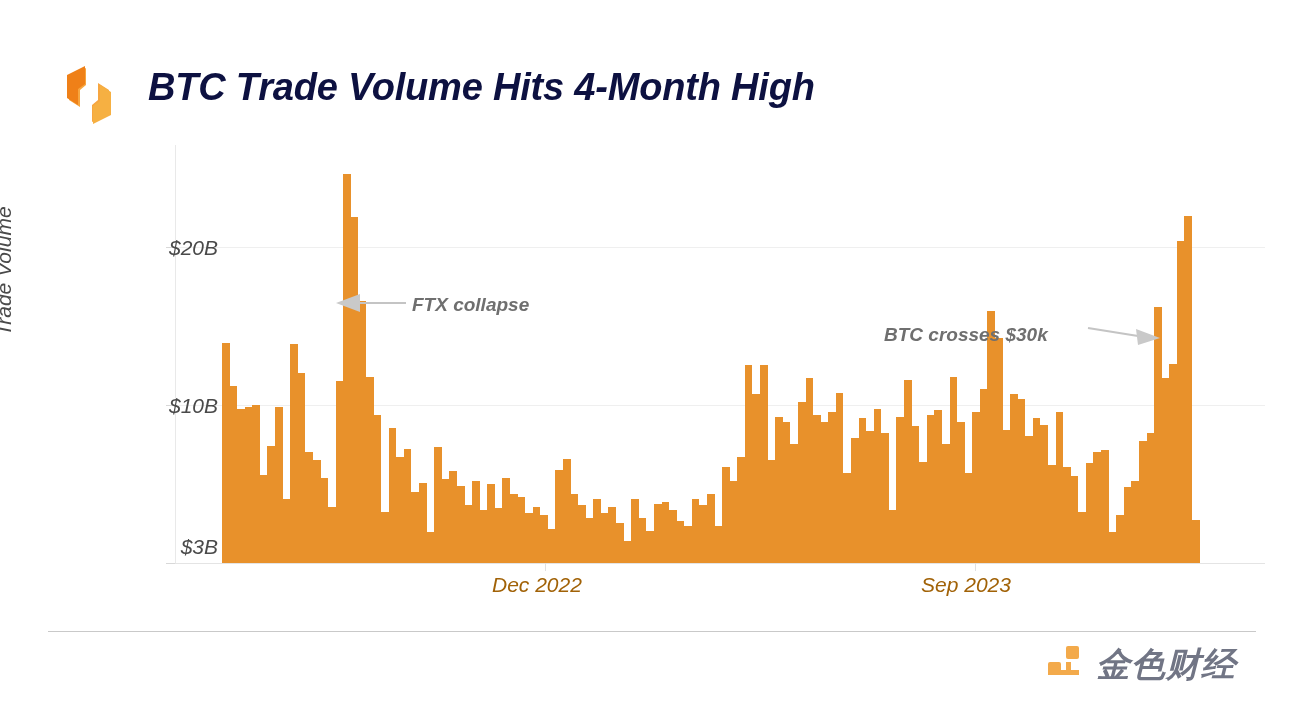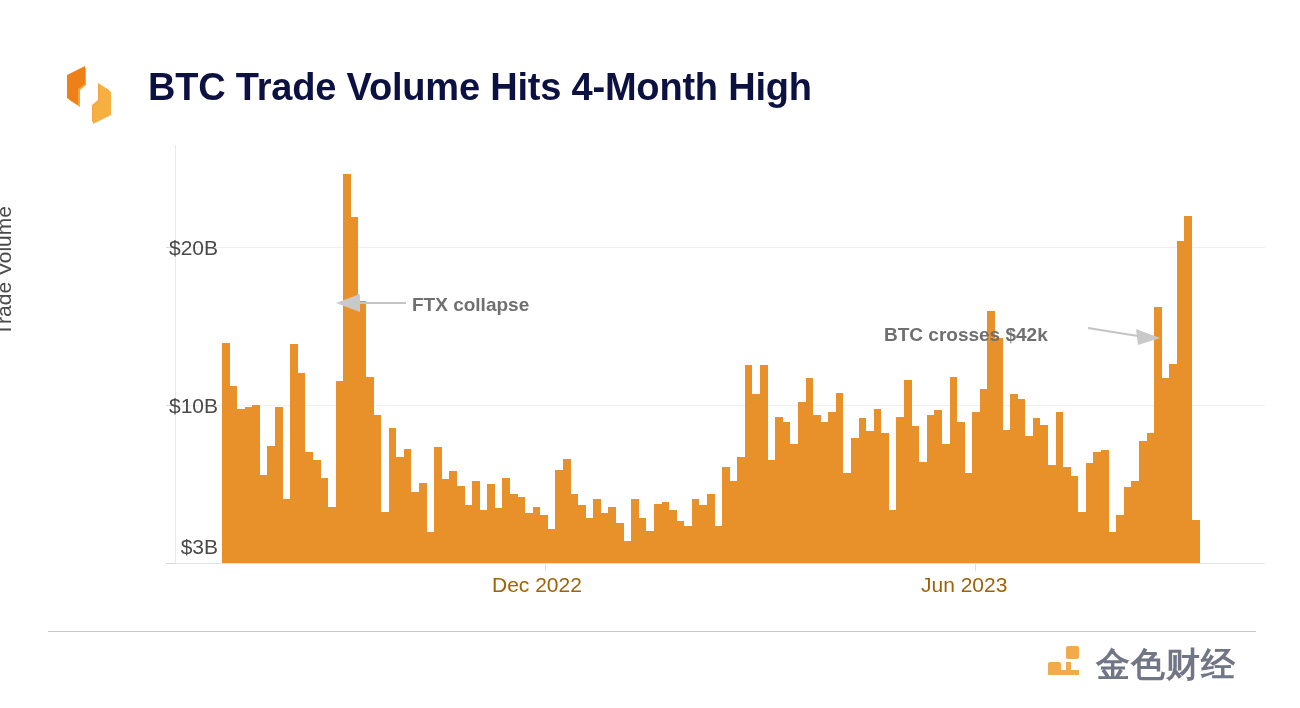--- a/index.html
+++ b/index.html
@@ -3,21 +3,21 @@
 <meta charset="utf-8">
 <style>
   html,body{margin:0;padding:0;}
   body{
     width:1300px;height:708px;
     background:#ffffff;
     font-family:"Liberation Sans", sans-serif;
     overflow:hidden;
     position:relative;
   }
-  #root{position:relative;width:1300px;height:704px;}
+  #root{position:relative;width:1300px;height:704px;font-style:italic;}
 
   
   .header{position:absolute;left:0;top:0;width:1300px;height:150px;}
   .logo-mark{
     position:absolute;left:54px;top:60px;width:70px;height:70px;
   }
   .page-title{
     position:absolute;left:148px;top:66px;
     font-size:38px;font-weight:bold;
     color:#0d1141;
@@ -166,21 +166,21 @@
 
     <div class="y-label l20">$20B</div>
     <div class="y-label l10">$10B</div>
     <div class="y-label l0">$3B</div>
 
     <div class="axis-title">Trade Volume</div>
 
     <div class="xt-minor" style="left:545px;"></div>
     <div class="xt-minor" style="left:975px;"></div>
     <div class="x-label" style="left:492px;">Dec 2022</div>
-    <div class="x-label" style="left:921px;">Jun 2023</div>
+    <div class="x-label" style="left:921px;">Sep 2023</div>
 
     <div class="plot">
       <div class="bars" id="bars">
           <div class="bar" style="height: 52.6923%; background: rgb(232, 145, 43);"></div>
           <div class="bar" style="height: 42.3077%; background: rgb(232, 145, 43);"></div>
           <div class="bar" style="height: 36.9231%; background: rgb(232, 145, 43);"></div>
           <div class="bar" style="height: 37.3077%; background: rgb(232, 145, 43);"></div>
           <div class="bar" style="height: 37.6923%; background: rgb(232, 145, 43);"></div>
           <div class="bar" style="height: 21.1538%; background: rgb(232, 145, 43);"></div>
           <div class="bar" style="height: 28.0769%; background: rgb(232, 145, 43);"></div>
@@ -308,21 +308,21 @@
           <div class="bar" style="height: 10.3846%; background: rgb(232, 145, 43);"></div>
         </div>
     </div>
 
     <div class="anno anno-ftx">FTX collapse</div>
     <svg class="arrow-svg arrow-ftx" width="74" height="22" viewBox="0 0 74 22" xmlns="http://www.w3.org/2000/svg">
       <line x1="24" y1="11" x2="72" y2="11" stroke="#c4c4c4" stroke-width="2"></line>
       <polygon points="2,11 26,2 26,20" fill="#c9c9c9"></polygon>
     </svg>
 
-    <div class="anno anno-btc">BTC crosses $42k</div>
+    <div class="anno anno-btc">BTC crosses $30k</div>
     <svg class="arrow-svg arrow-btc" width="76" height="22" viewBox="0 0 76 22" xmlns="http://www.w3.org/2000/svg">
       <line x1="2" y1="5" x2="52" y2="13" stroke="#c4c4c4" stroke-width="2"></line>
       <polygon points="74,15 50,6 52,22" fill="#c9c9c9"></polygon>
     </svg>
   </div>
 
   <div class="footer-rule"></div>
 
   <div class="watermark">
     <svg width="44" height="44" viewBox="0 0 44 44" xmlns="http://www.w3.org/2000/svg">

